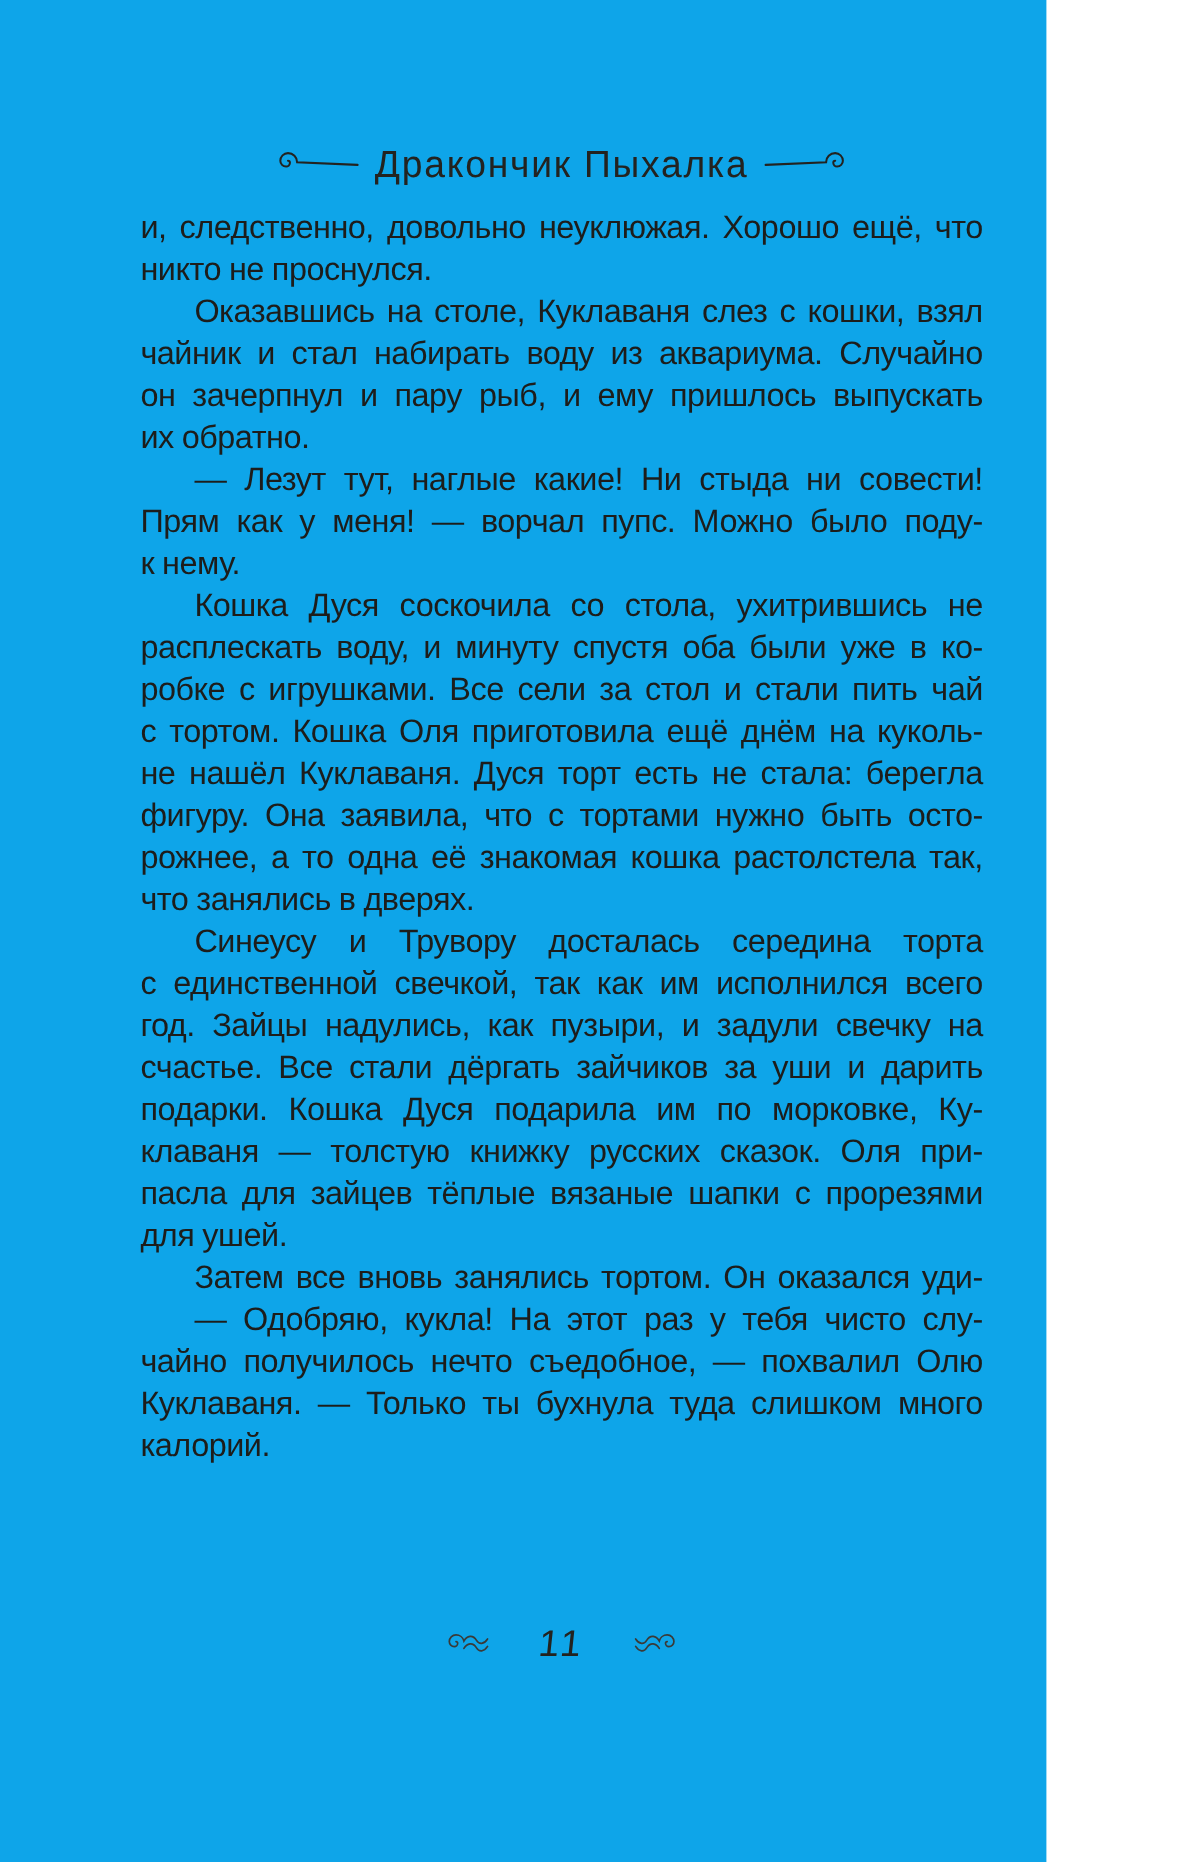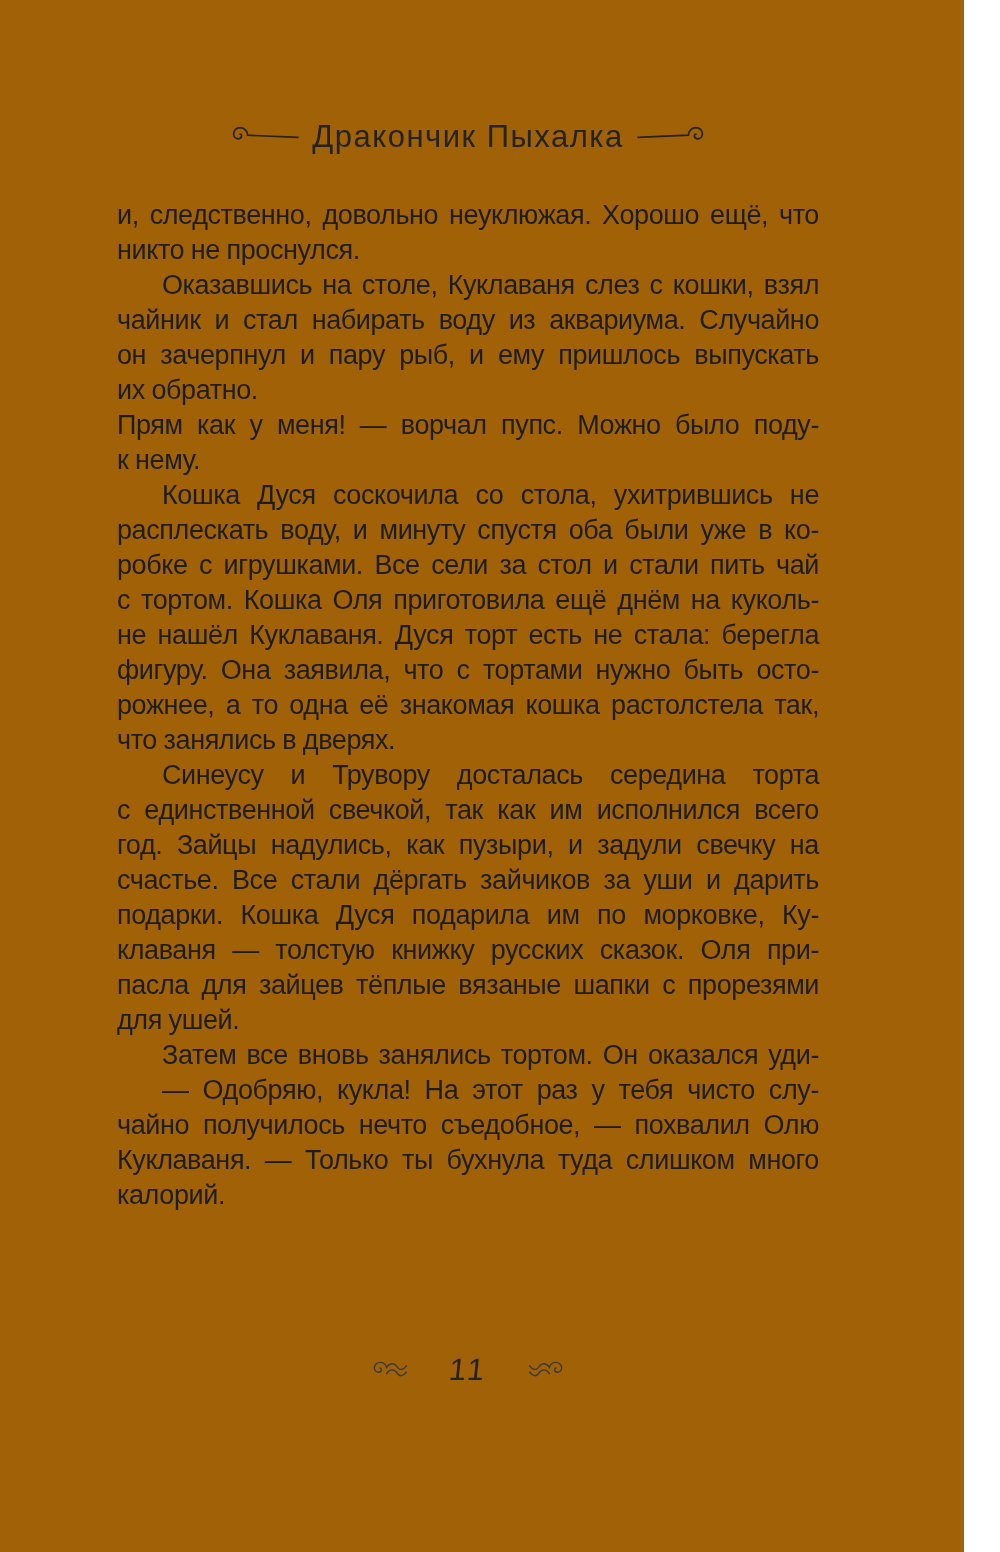--- a/index.html
+++ b/index.html
@@ -2,23 +2,23 @@
 <html><head>
 <meta charset="utf-8">
 <style>
   html, body {
     margin: 0;
     padding: 0;
     background: #ffffff;
   }
   .page {
     position: relative;
-    width: 964px;
+    width: 872px;
     height: 1552px;
-    background: #a16207;
+    background: #0ea5e9;
     overflow: hidden;
     font-family: "Liberation Sans", "DejaVu Sans", sans-serif;
     color: #1d1d1b;
   }
   
   .running-head {
     position: absolute;
     top: 116px;
     left: 117px;
     width: 702px;
@@ -33,21 +33,21 @@
     letter-spacing: 1.5px;
     white-space: nowrap;
     color: #232320;
     transform: scaleY(1.02);
   }
   .flourish svg { display: block; }
   .flip { transform: scaleX(-1); }
   
   .text-block {
     position: absolute;
-    top: 198px;
+    top: 172px;
     left: 117px;
     width: 702px;
   }
   .para { margin: 0; }
   .line {
     font-size: 27px;
     line-height: 35px;
     letter-spacing: -0.4px;
     word-spacing: -0.5px;
     text-align: justify;
@@ -103,20 +103,21 @@
         <div class="line">и, следственно, довольно неуклюжая. Хорошо ещё, что</div>
         <div class="line last">никто не проснулся.</div>
       </div>
       <div class="para">
         <div class="line indent">Оказавшись на столе, Куклаваня слез с кошки, взял</div>
         <div class="line">чайник и стал набирать воду из аквариума. Случайно</div>
         <div class="line">он зачерпнул и пару рыб, и ему пришлось выпускать</div>
         <div class="line last">их обратно.</div>
       </div>
       <div class="para">
+        <div class="line indent">— Лезут тут, наглые какие! Ни стыда ни совести!</div>
         <div class="line">Прям как у меня! — ворчал пупс. Можно было поду-</div>
         <div class="line last">к нему.</div>
       </div>
       <div class="para">
         <div class="line indent">Кошка Дуся соскочила со стола, ухитрившись не</div>
         <div class="line">расплескать воду, и минуту спустя оба были уже в ко-</div>
         <div class="line">робке с игрушками. Все сели за стол и стали пить чай</div>
         <div class="line">с тортом. Кошка Оля приготовила ещё днём на куколь-</div>
         <div class="line">не нашёл Куклаваня. Дуся торт есть не стала: берегла</div>
         <div class="line">фигуру. Она заявила, что с тортами нужно быть осто-</div>

